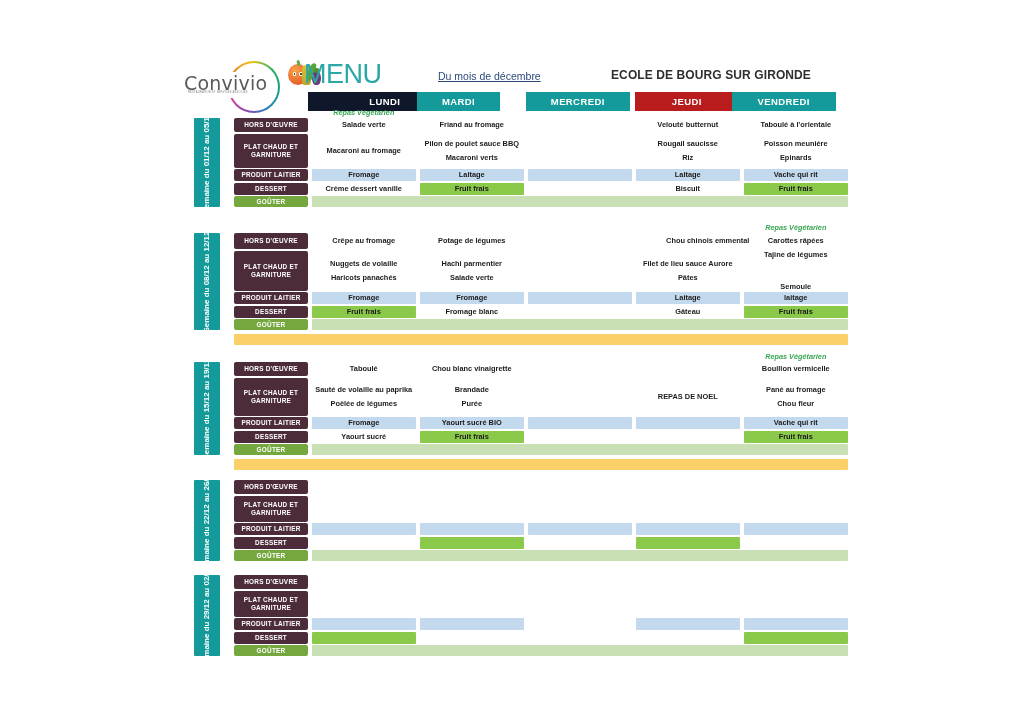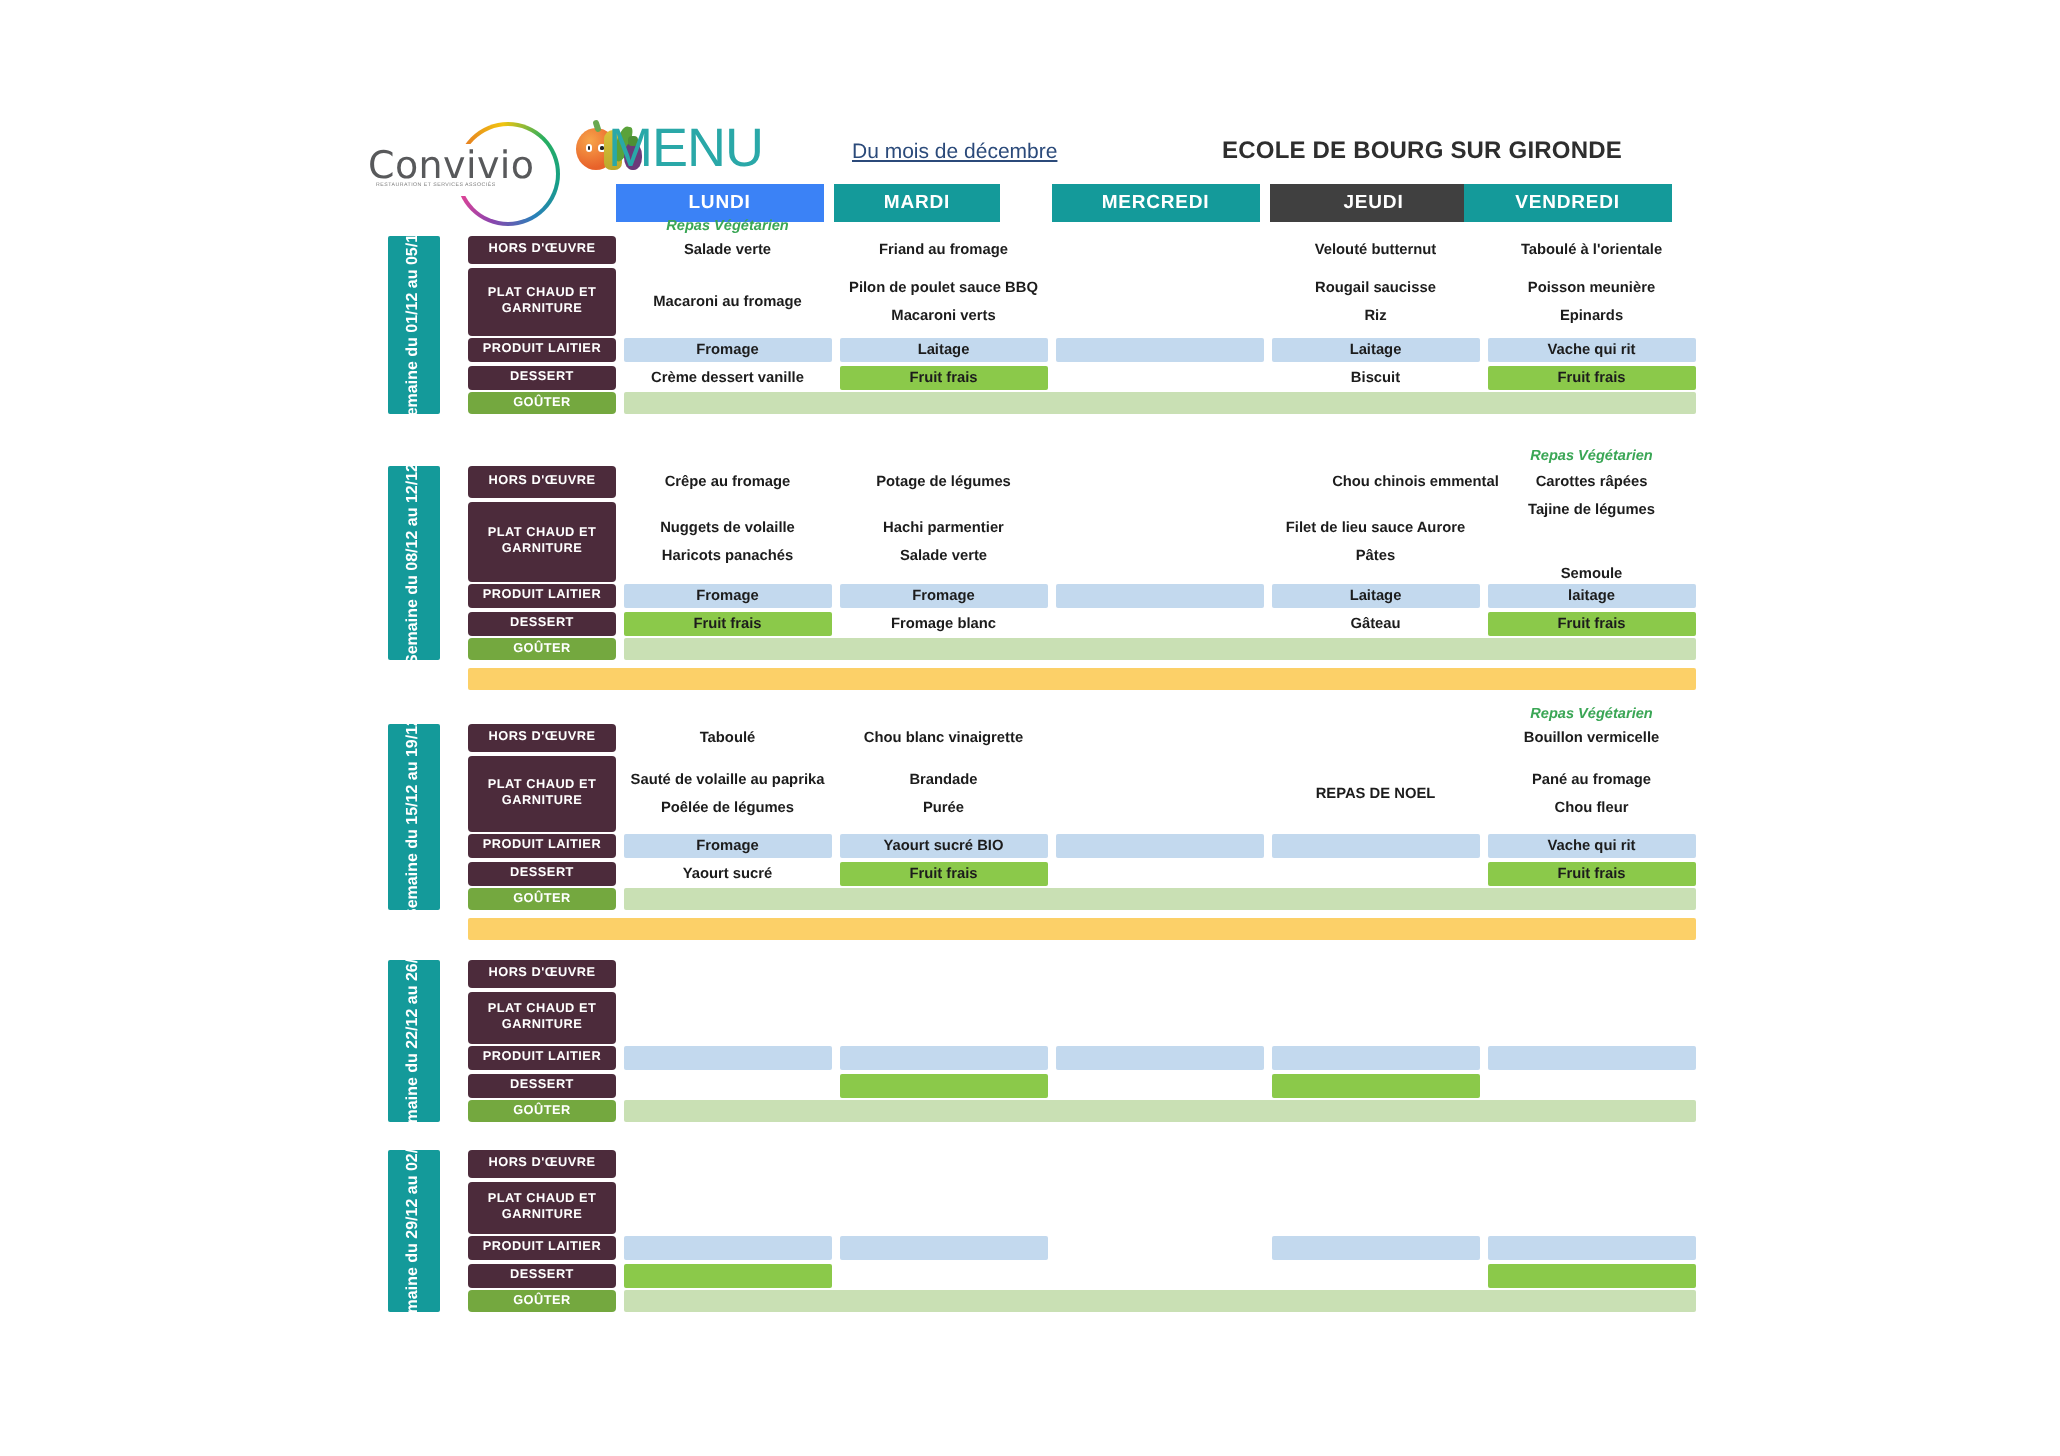--- a/index.html
+++ b/index.html
@@ -33,21 +33,21 @@
   .veg-apple:after{content:"";position:absolute;left:9px;top:-4px;width:3px;height:6px;background:#6aa84f;border-radius:2px;transform:rotate(-18deg);}
   .veg-eye1,.veg-eye2{position:absolute;top:8px;width:3.5px;height:3.5px;background:#fff;border-radius:50%;}
   .veg-eye1{left:4.5px;}.veg-eye2{left:11px;}
   .veg-eye1:after,.veg-eye2:after{content:"";position:absolute;left:1px;top:1px;width:1.6px;height:1.6px;background:#222;border-radius:50%;}
   .veg-corn{position:absolute;left:20px;top:6px;width:9px;height:20px;border-radius:5px 5px 4px 4px;
     background:linear-gradient(180deg,#d9c23a,#bba82c);}
   .veg-corn-leaf{position:absolute;left:26px;top:4px;width:7px;height:18px;border-radius:60% 20% 60% 20%;background:#5aa23a;transform:rotate(12deg);}
   .veg-eggplant{position:absolute;left:30px;top:12px;width:9px;height:14px;border-radius:50% 50% 45% 45%;background:#6b3b7a;}
   .veg-eggplant:after{content:"";position:absolute;left:2px;top:-3px;width:5px;height:5px;background:#4e8f35;border-radius:2px;}
 
-  .du-mois{position:absolute;left:244px;top:12px;font-size:10.5px;color:#2b4a7a;
+  .du-mois{position:absolute;left:256px;top:12px;font-size:10.5px;color:#2b4a7a;
     text-decoration:underline;white-space:nowrap;}
   .school-name{position:absolute;left:392px;top:10px;width:274px;text-align:center;
     font-size:12px;font-weight:bold;color:#2e2e2e;letter-spacing:.1px;white-space:nowrap;}
 
   
   .dayhead{position:absolute;left:308px;top:92px;width:540px;height:19px;}
   .daycell{position:absolute;top:0;height:19px;background:#149a9a;color:#fff;
     font-size:9.5px;font-weight:bold;letter-spacing:.4px;
     display:flex;align-items:center;justify-content:center;}
 
@@ -102,24 +102,24 @@
       <div class="veg-corn-leaf"></div>
       <div class="veg-eggplant"></div>
       <div class="menu-word">MENU</div>
     </div>
 
     <div class="du-mois">Du mois de décembre</div>
     <div class="school-name">ECOLE DE BOURG SUR GIRONDE</div>
   </div>
 
   <div class="dayhead" id="dayhead">
-      <div class="daycell" style="left: 0px; width: 103.5px; background: #3b82f6;">LUNDI</div>
+      <div class="daycell" style="left: 0px; width: 103.5px; background: #0f172a; padding-left: 25px;">LUNDI</div>
       <div class="daycell" style="left: 109px; width: 83px; background: rgb(20, 154, 154);">MARDI</div>
       <div class="daycell" style="left: 218px; width: 103.5px; background: rgb(20, 154, 154);">MERCREDI</div>
-      <div class="daycell" style="left: 327px; width: 103.5px; background: #404040;">JEUDI</div>
+      <div class="daycell" style="left: 327px; width: 103.5px; background: #b91c1c;">JEUDI</div>
       <div class="daycell" style="left: 424px; width: 103.5px; background: rgb(20, 154, 154);">VENDREDI</div>
     </div>
 
   <div id="weeks-root">
       <div class="week" style="top: 118px;">
         <div class="vegrow" style="left: 118px; width: 103.5px; top: -11px; color: rgb(58, 166, 85);">Repas Végétarien</div>
         <div class="weektab" style="height: 89px; background: rgb(20, 154, 154);">
           <span>Semaine du 01/12 au 05/12</span>
         </div>
         <div class="rows">

